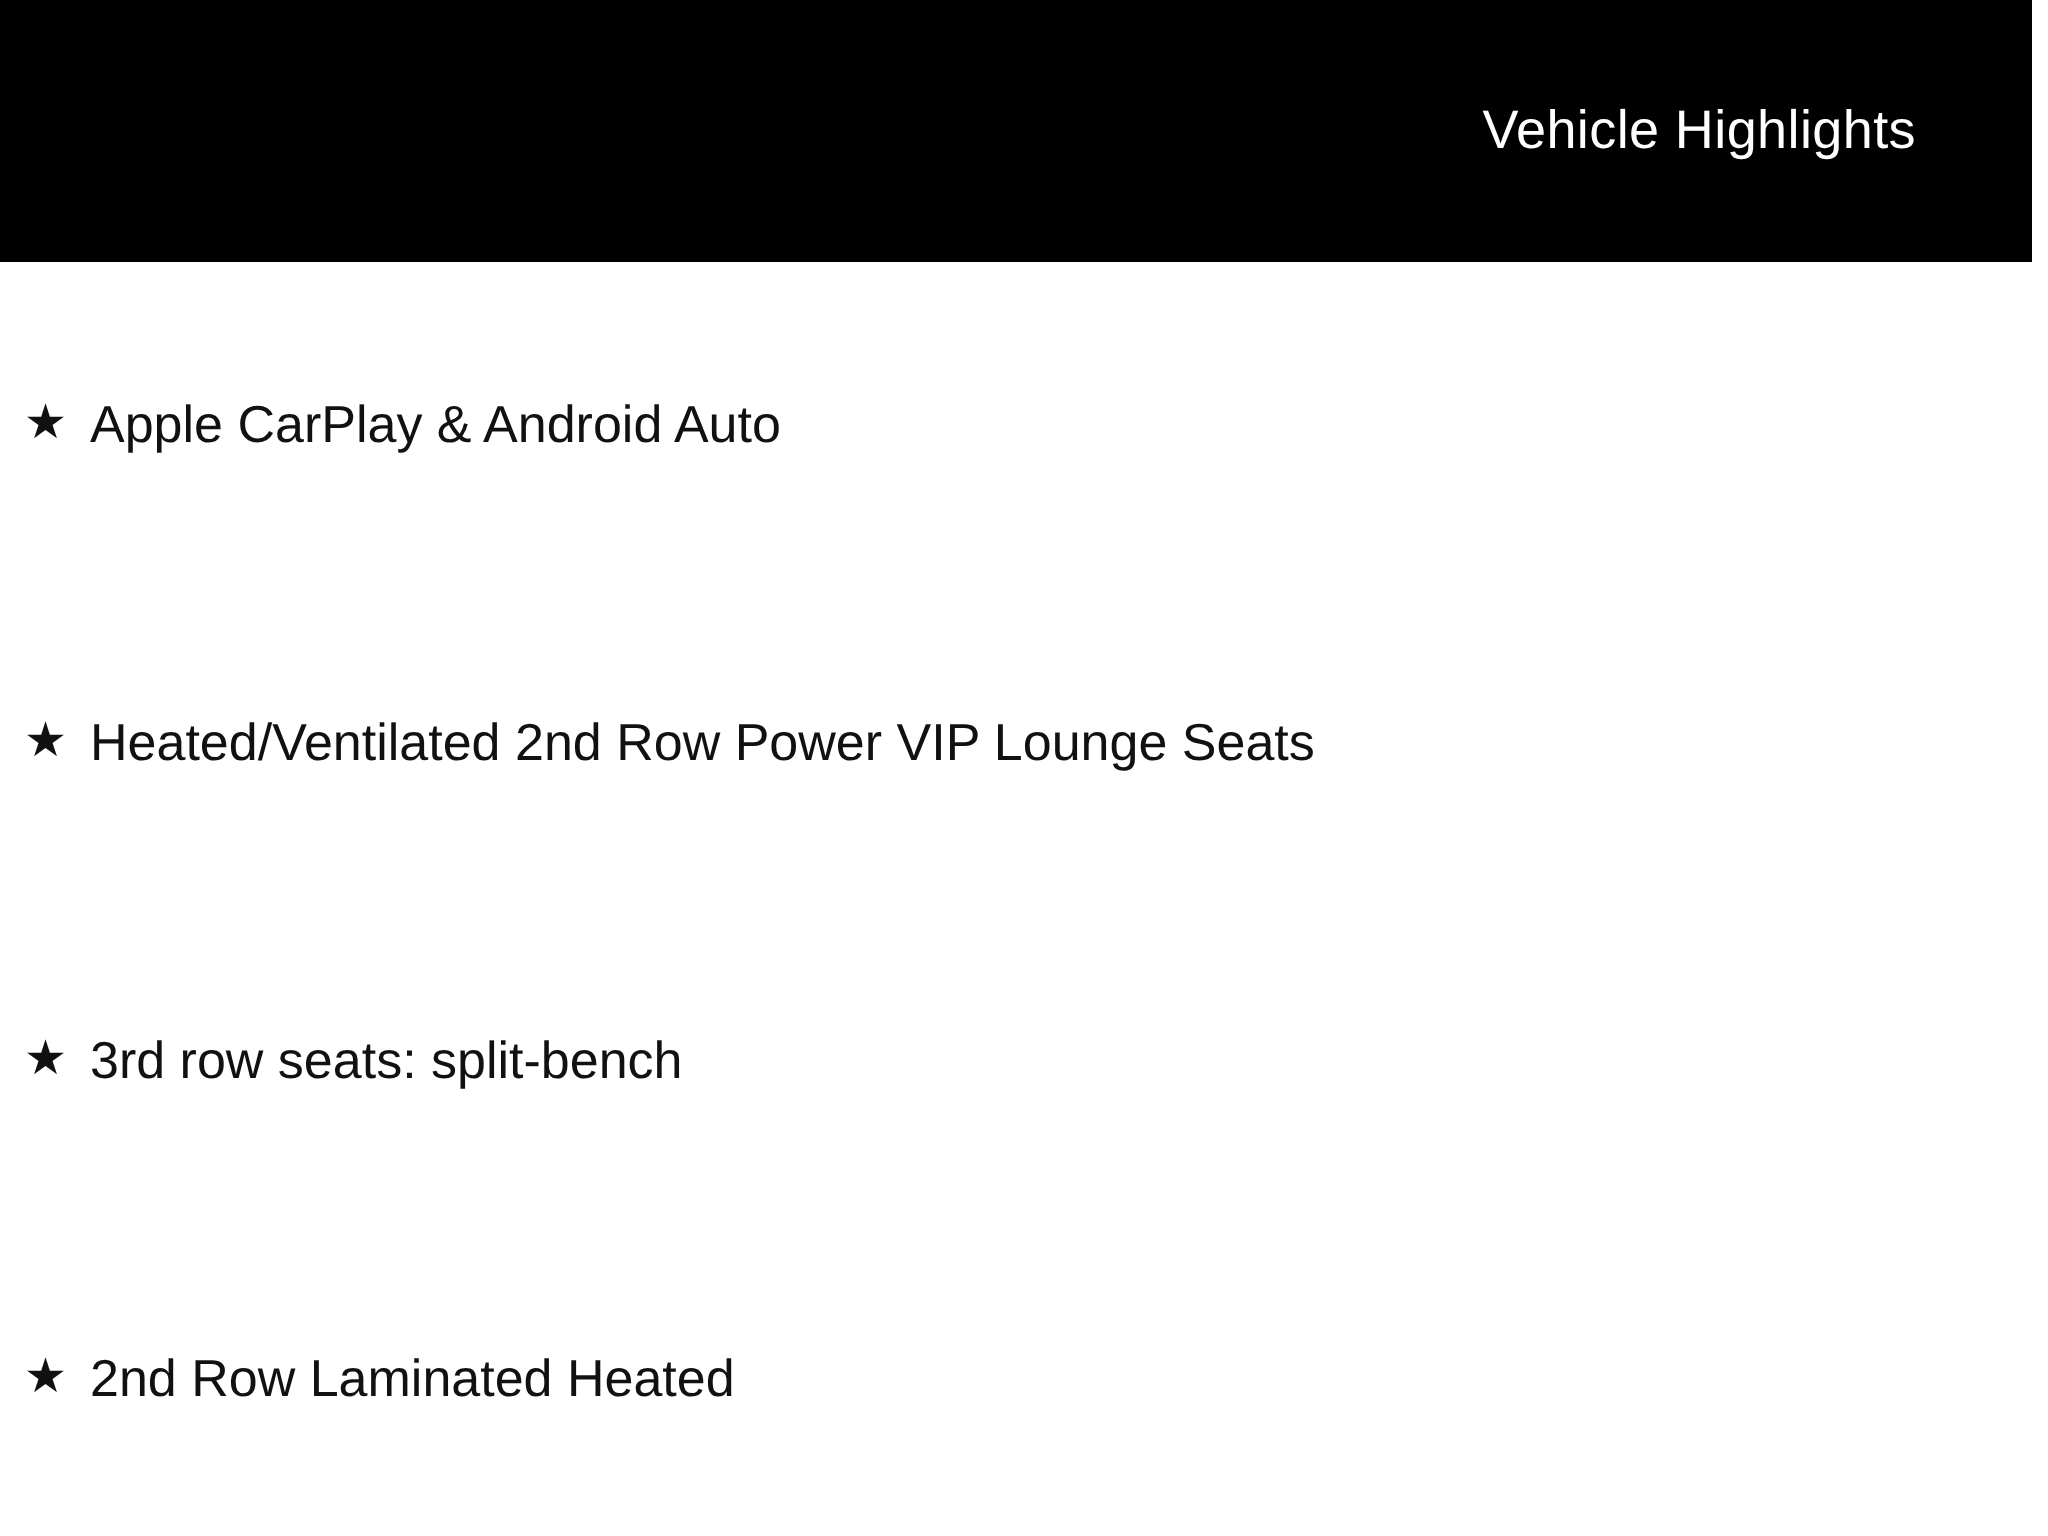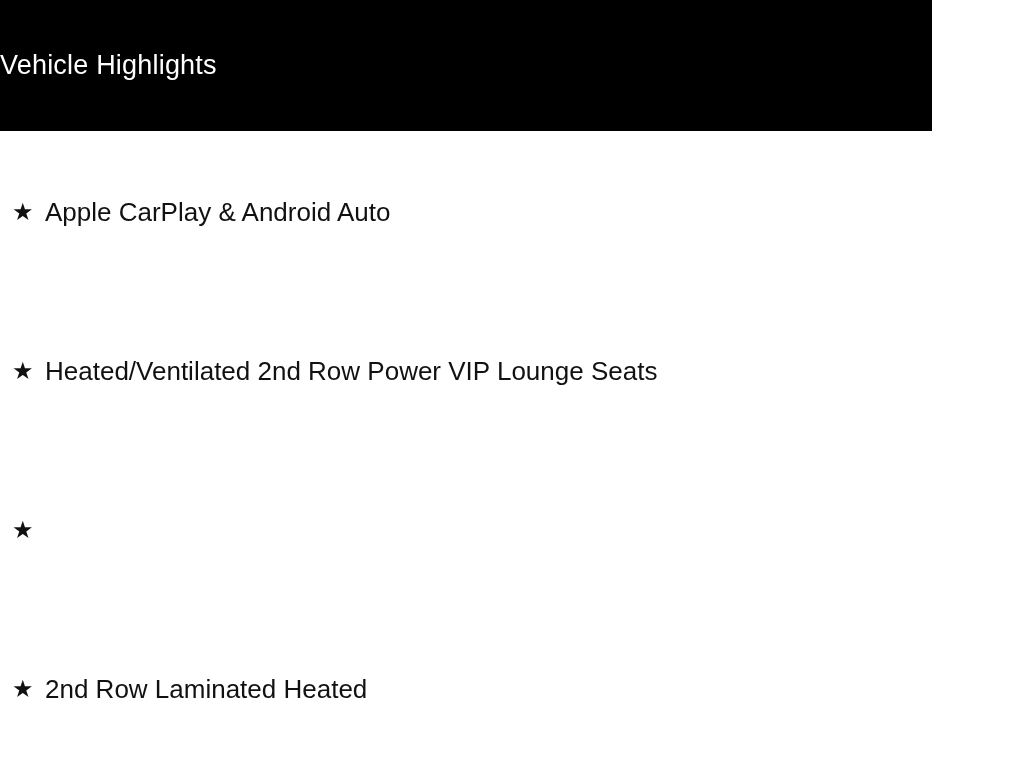--- a/index.html
+++ b/index.html
@@ -13,27 +13,27 @@
   .slide {
     position: relative;
     width: 1024px;
     height: 768px;
     background: #ffffff;
   }
   .header {
     position: absolute;
     top: 0;
     left: 0;
-    width: 932px;
+    width: 1016px;
     height: 131px;
     background: #000000;
     display: flex;
     align-items: center;
-    justify-content: flex-start;
-    padding-right: 76px;
+    justify-content: flex-end;
+    padding-right: 58px;
   }
   .header-title {
     color: #ffffff;
     font-size: 27px;
     font-weight: 400;
     letter-spacing: 0.2px;
     white-space: nowrap;
   }
   .highlights-list {
     list-style: none;
@@ -74,20 +74,21 @@
     <li class="highlight-item item-0">
       <span class="bullet">★</span>
       <span class="item-text">Apple CarPlay &amp; Android Auto</span>
     </li>
     <li class="highlight-item item-1">
       <span class="bullet">★</span>
       <span class="item-text">Heated/Ventilated 2nd Row Power VIP Lounge Seats</span>
     </li>
     <li class="highlight-item item-2">
       <span class="bullet">★</span>
+      <span class="item-text">3rd row seats: split-bench</span>
     </li>
     <li class="highlight-item item-3">
       <span class="bullet">★</span>
       <span class="item-text">2nd Row Laminated Heated</span>
     </li>
   </ul>
 
 </div>
 
 </body></html>

